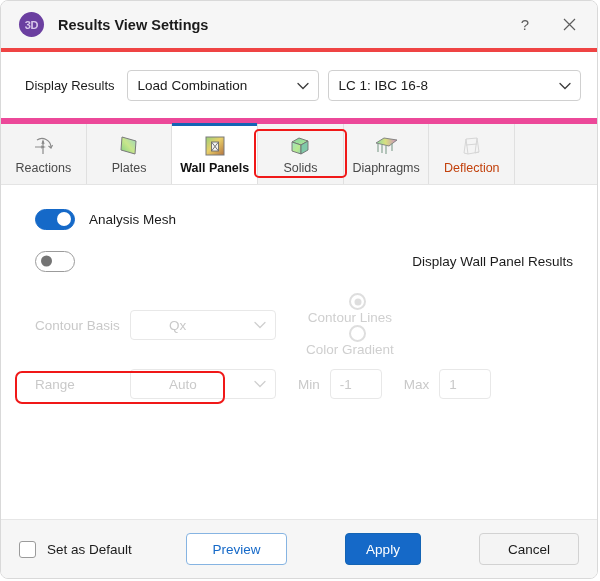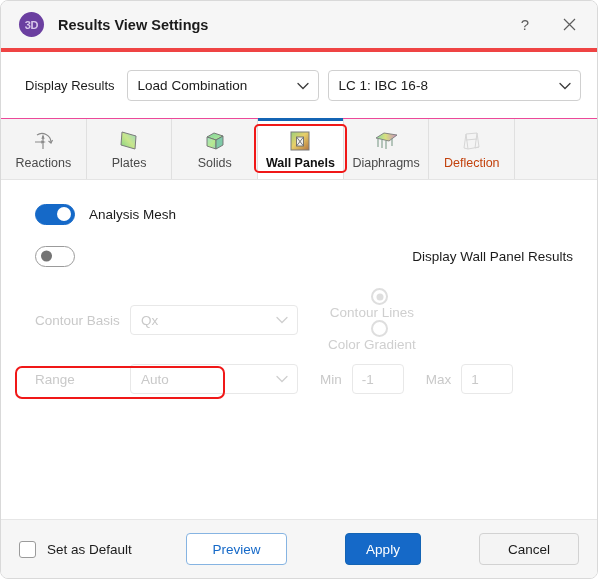--- a/index.html
+++ b/index.html
@@ -115,21 +115,21 @@
     display: flex;
   }
   #combo-type { width: 192px; }
   #combo-case { width: 253px; margin-left: 9px; }
 
   
   .tabstrip {
     margin-top: 17px;
     height: 60px;
     background: #f4f4f4;
-    border-top: 1px solid #ec4899;
+    border-top: 6px solid #ec4899;
     border-bottom: 1px solid #e4e4e4;
     display: flex;
     align-items: stretch;
     flex: 0 0 auto;
     position: relative;
   }
   .tab {
     position: relative;
     width: 85.7px;
     display: flex;
@@ -254,22 +254,23 @@
   #row-contour { margin-top: 20px; margin-left: 10px; }
   #row-range { margin-top: 12px; margin-left: 10px; }
 
   .dim-label {
     font-size: 13.5px;
     color: #c9c9c9;
   }
   .opt-name { width: 95px; flex: 0 0 auto; }
   .combo.dim {
     border-color: #e8e8e8;
-    width: 168px;
+    width: 146px;
     height: 30px;
+    padding-left: 28px;
   }
   .combo.dim .combo-val { color: #c9c9c9; }
   .radio-group {
     display: flex;
     align-items: center;
     margin-left: 22px;
     flex-direction: column;
   }
   .radio {
     width: 17px;
@@ -449,20 +450,38 @@
             <linearGradient id="gPlate" x1="0" y1="1" x2="1" y2="0">
               <stop offset="0%" stop-color="#7fcf7f"></stop>
               <stop offset="50%" stop-color="#c9e68c"></stop>
               <stop offset="100%" stop-color="#9bd6c0"></stop>
             </linearGradient>
           </defs>
           <path d="M5 3 L19 7 L18 20 L4 16 Z" fill="url(#gPlate)" stroke="#7a7a7a" stroke-width="1"></path>
         </svg>
       </div>
       <div class="tab-label">Plates</div>
+    </div>
+
+    <div class="tab selected">
+      <div class="tab-icon">
+        <svg width="24" height="24" viewBox="0 0 24 24" aria-hidden="true">
+          <defs>
+            <linearGradient id="gWall" x1="0" y1="0" x2="1" y2="1">
+              <stop offset="0%" stop-color="#9ad07a"></stop>
+              <stop offset="45%" stop-color="#e8d06a"></stop>
+              <stop offset="100%" stop-color="#b5743f"></stop>
+            </linearGradient>
+          </defs>
+          <rect x="3" y="3" width="18" height="18" fill="url(#gWall)" stroke="#7a7a7a" stroke-width="1"></rect>
+          <rect x="8.5" y="8" width="7" height="9" fill="#f2f2f2" stroke="#6a6a6a" stroke-width="0.9"></rect>
+          <path d="M8.5 8 L15.5 17 M15.5 8 L8.5 17" stroke="#6a6a6a" stroke-width="0.9"></path>
+        </svg>
+      </div>
+      <div class="tab-label">Wall Panels</div>
     </div>
 
     <div class="tab">
       <div class="tab-icon">
         <svg width="24" height="24" viewBox="0 0 24 24" aria-hidden="true">
           <defs>
             <linearGradient id="gSolidTop" x1="0" y1="0" x2="1" y2="1">
               <stop offset="0%" stop-color="#7fd49a"></stop>
               <stop offset="100%" stop-color="#b7e89a"></stop>
             </linearGradient>
@@ -473,38 +492,20 @@
             </linearGradient>
           </defs>
           <path d="M4 8 L11 4 L20 7 L13 11 Z" fill="url(#gSolidTop)" stroke="#6f6f6f" stroke-width="0.9"></path>
           <path d="M4 8 L13 11 L13 20 L4 17 Z" fill="url(#gSolidFront)" stroke="#6f6f6f" stroke-width="0.9"></path>
           <path d="M13 11 L20 7 L20 16 L13 20 Z" fill="#7fc9a8" stroke="#6f6f6f" stroke-width="0.9"></path>
         </svg>
       </div>
       <div class="tab-label">Solids</div>
     </div>
 
-    <div class="tab selected">
-      <div class="tab-icon">
-        <svg width="24" height="24" viewBox="0 0 24 24" aria-hidden="true">
-          <defs>
-            <linearGradient id="gWall" x1="0" y1="0" x2="1" y2="1">
-              <stop offset="0%" stop-color="#9ad07a"></stop>
-              <stop offset="45%" stop-color="#e8d06a"></stop>
-              <stop offset="100%" stop-color="#b5743f"></stop>
-            </linearGradient>
-          </defs>
-          <rect x="3" y="3" width="18" height="18" fill="url(#gWall)" stroke="#7a7a7a" stroke-width="1"></rect>
-          <rect x="8.5" y="8" width="7" height="9" fill="#f2f2f2" stroke="#6a6a6a" stroke-width="0.9"></rect>
-          <path d="M8.5 8 L15.5 17 M15.5 8 L8.5 17" stroke="#6a6a6a" stroke-width="0.9"></path>
-        </svg>
-      </div>
-      <div class="tab-label">Wall Panels</div>
-    </div>
-
     <div class="tab">
       <div class="tab-icon">
         <svg width="28" height="22" viewBox="0 0 28 22" aria-hidden="true">
           <defs>
             <linearGradient id="gDia" x1="0" y1="0" x2="1" y2="0">
               <stop offset="0%" stop-color="#86d7a6"></stop>
               <stop offset="45%" stop-color="#d8e07f"></stop>
               <stop offset="100%" stop-color="#c78fc0"></stop>
             </linearGradient>
           </defs>

